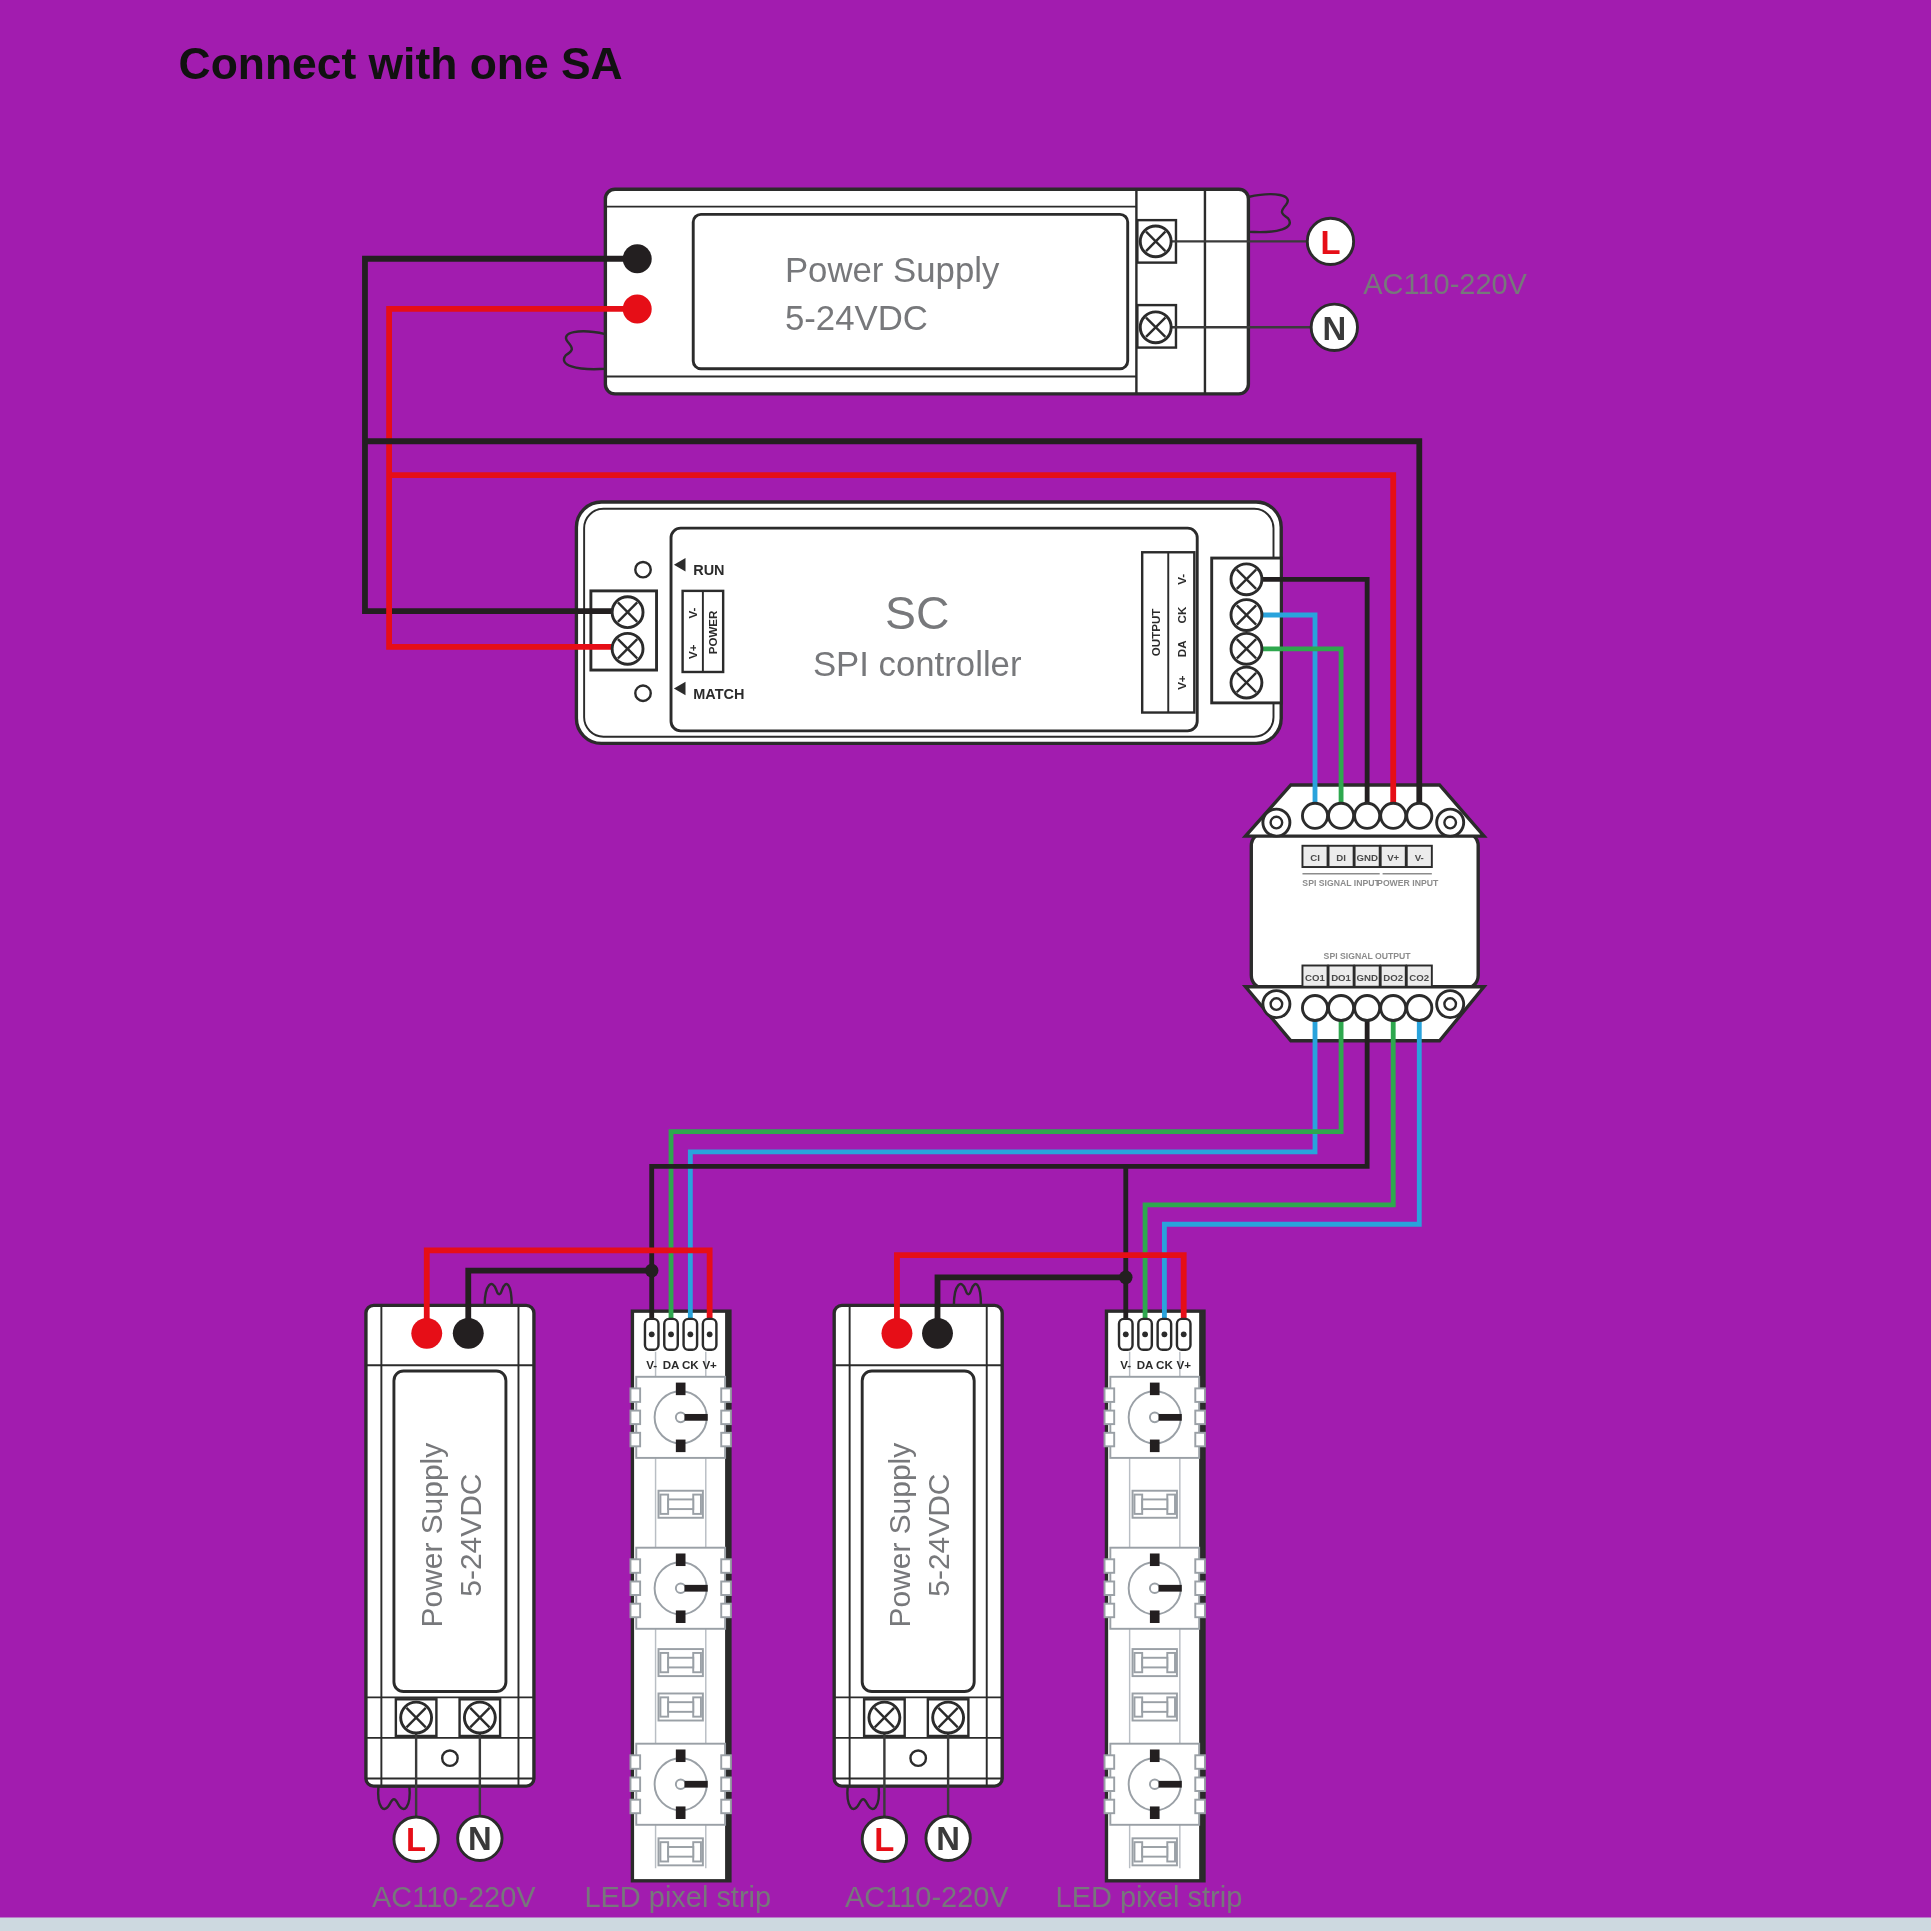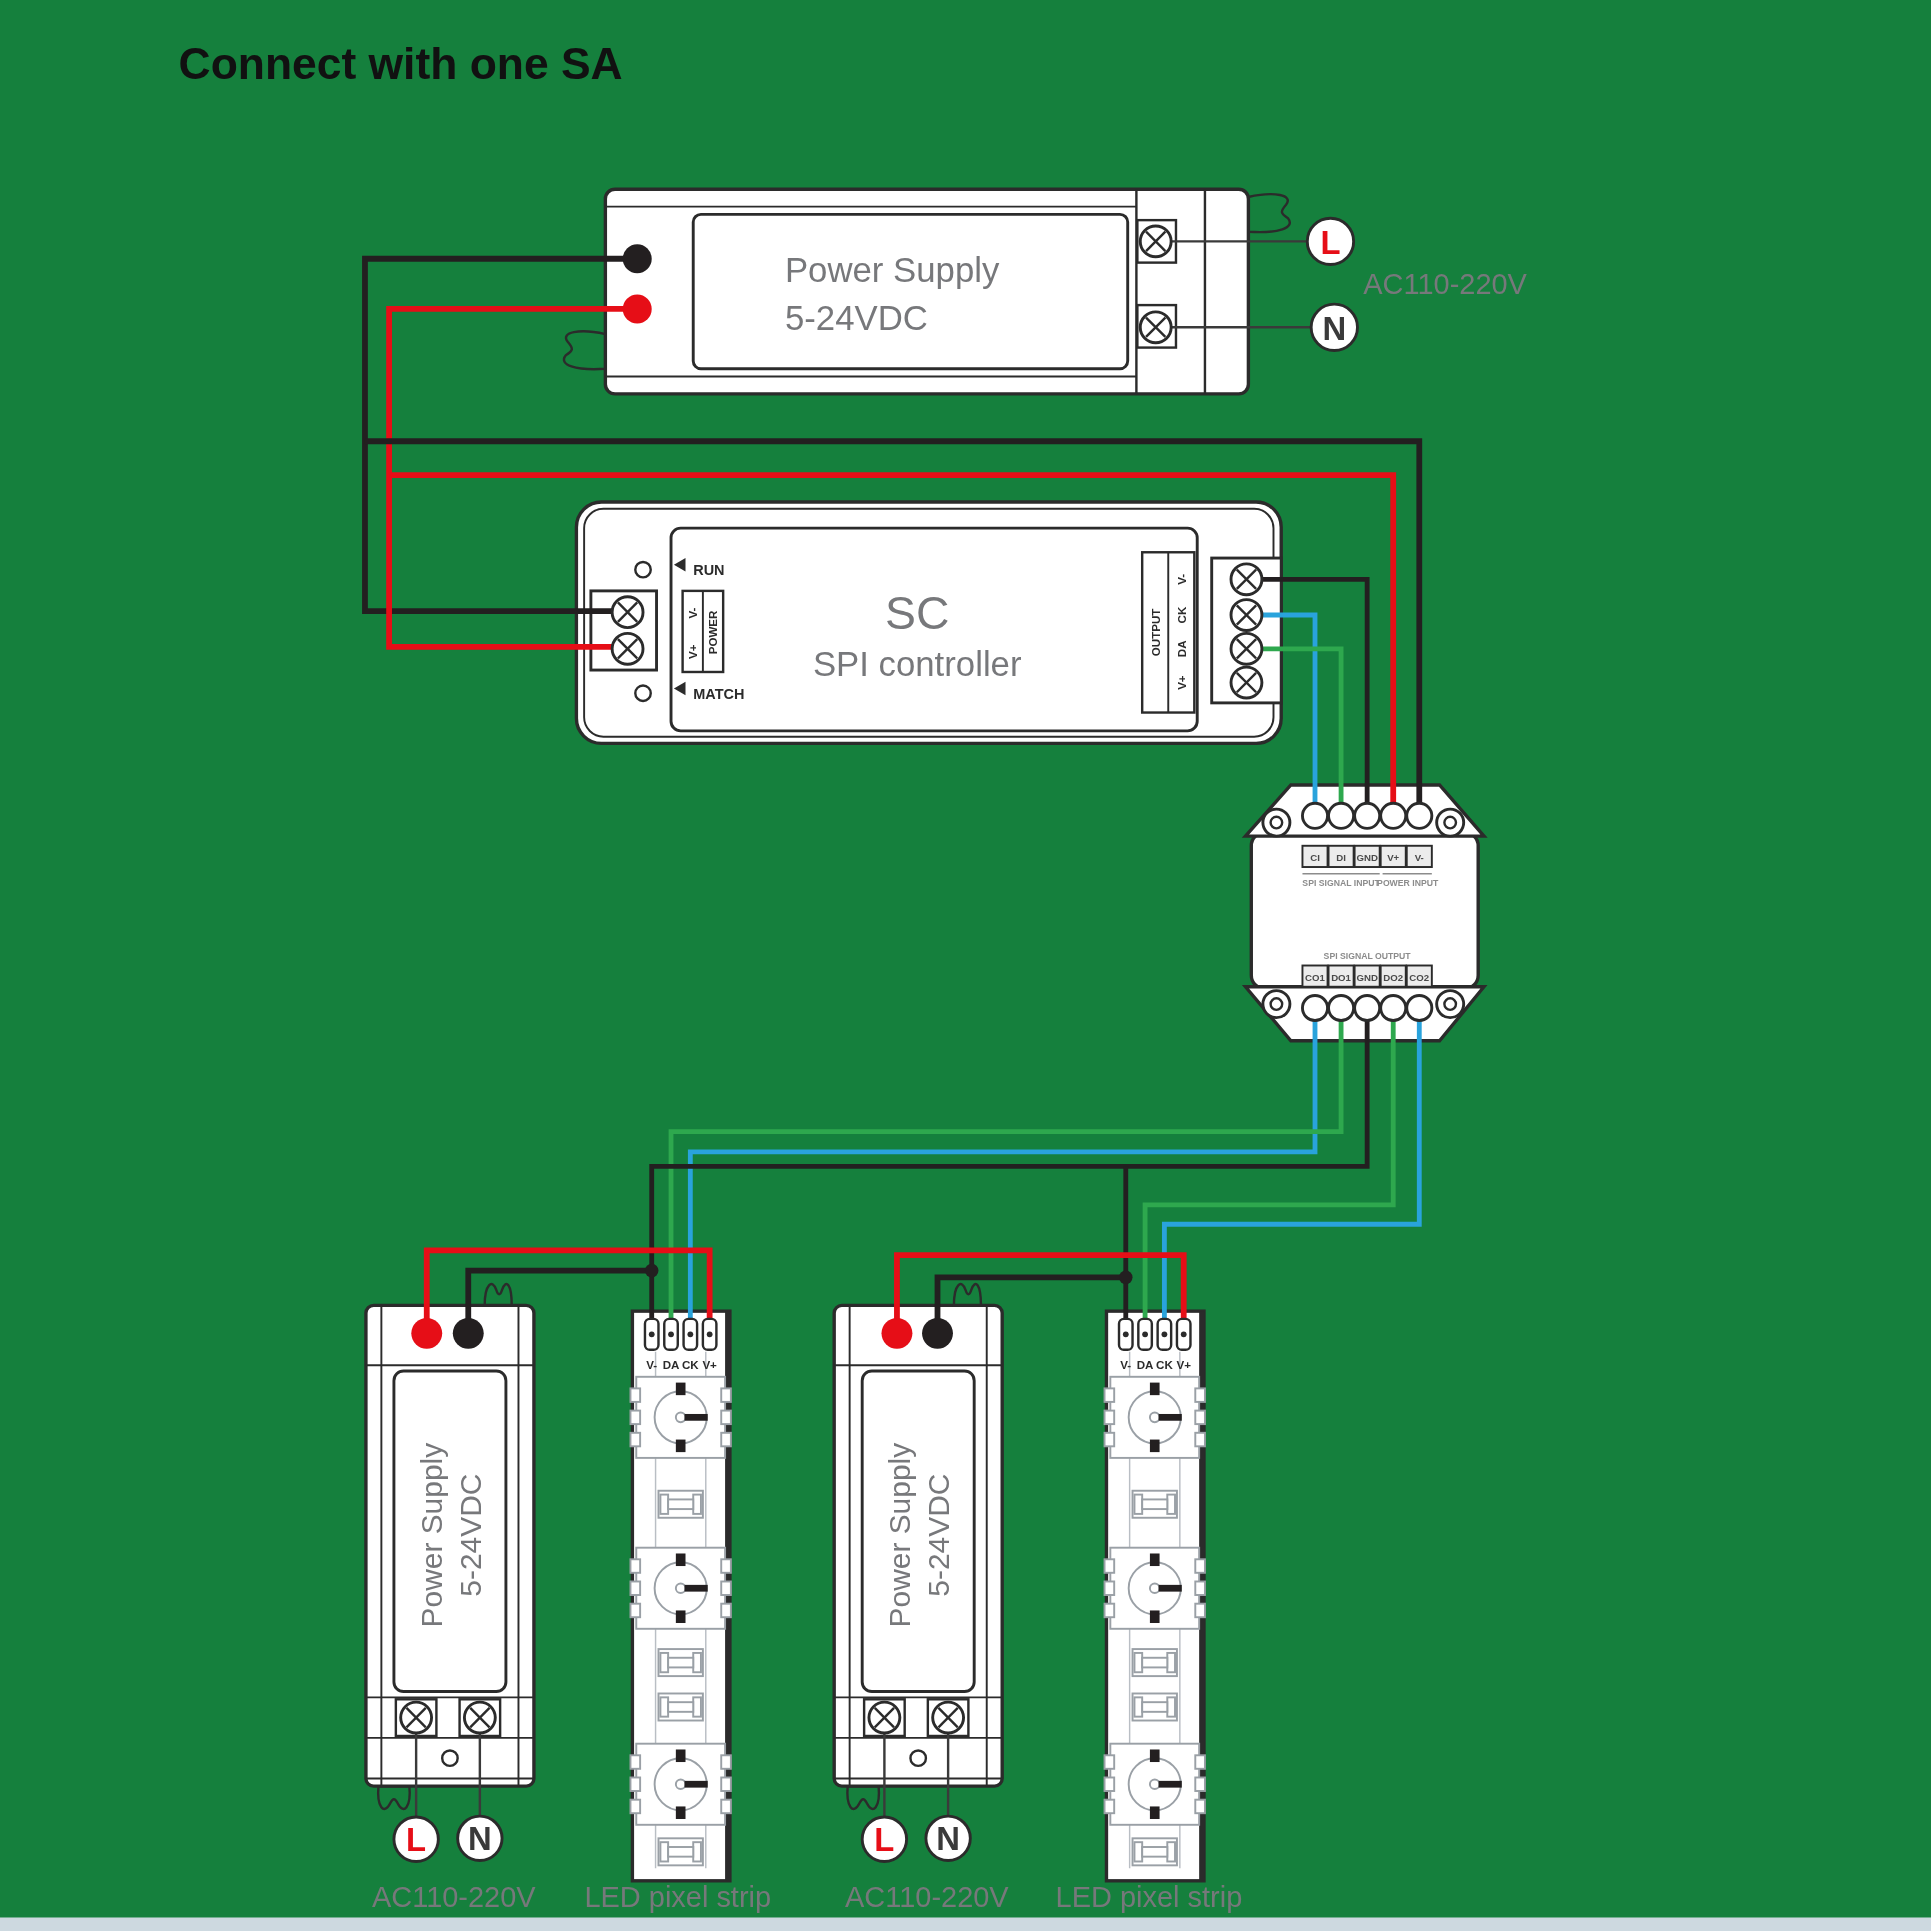--- a/index.html
+++ b/index.html
@@ -1,16 +1,16 @@
 <!DOCTYPE html>
 <html><head>
 <meta charset="utf-8">
 <style>
   html,body{margin:0;padding:0;background:#ffffff;}
-  .page{position:relative;width:1931px;height:1931px;background:#15803d;overflow:hidden;}
+  .page{position:relative;width:1931px;height:1931px;background:#a21caf;overflow:hidden;}
   svg{position:absolute;left:0;top:0;}
   svg text{font-family:"Liberation Sans","DejaVu Sans",sans-serif;}
   .title-text{font-size:46px;font-weight:bold;fill:#111111;}
   .dev-label-36{fill:#77787b;font-size:36px;}
   .dev-label-30{fill:#77787b;font-size:30px;}
   .dev-label-31{fill:#77787b;font-size:31px;}
   .sc-name{fill:#77787b;font-size:48px;}
   .sc-sub{fill:#77787b;font-size:36px;}
   .small-dark{fill:#2b2b2b;font-size:15px;font-weight:600;}
   .block-pin{fill:#2b2b2b;font-size:12px;font-weight:600;}

